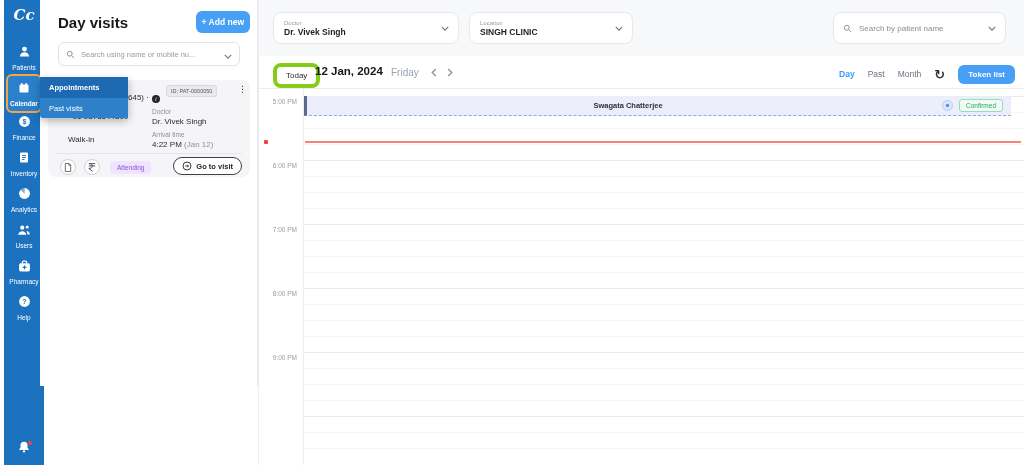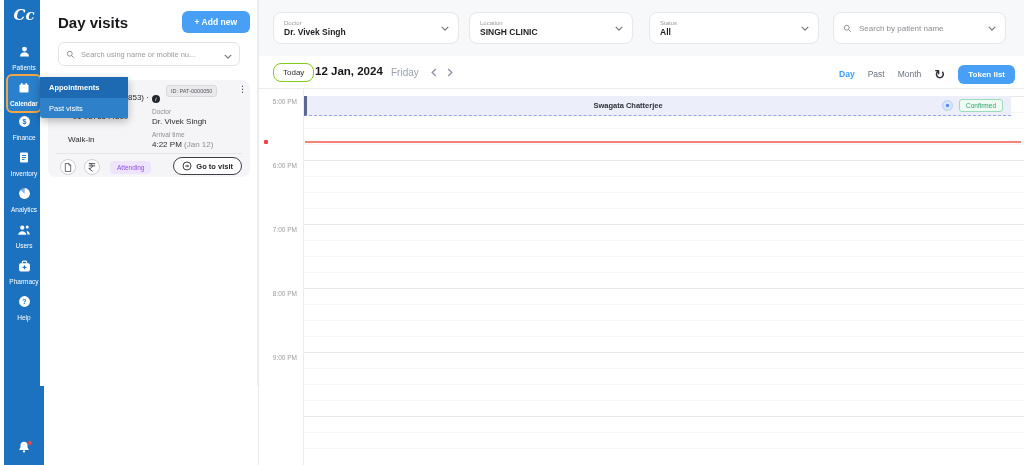--- a/index.html
+++ b/index.html
@@ -11,21 +11,21 @@
         font-family:"DejaVu Serif",serif;font-style:italic;font-size:15px;font-weight:bold;}
   .nav-item{position:absolute;left:0;width:40px;display:flex;flex-direction:column;align-items:center;gap:2px;color:#fff;cursor:pointer;box-sizing:border-box;}
   .nav-item .nav-label{font-size:6.5px;line-height:7px;}
   .nav-item.active{left:2px;width:36px;border:2px solid #f2a644;border-radius:6px;background:#2b80cc;padding:4px 0;}
   .bell-wrap{position:absolute;left:0;top:440px;width:40px;text-align:center;}
   .bell-dot{position:absolute;left:24px;top:1px;width:4px;height:4px;border-radius:50%;background:#ef4444;}
   
   .panel{position:absolute;left:40px;top:0;width:218px;height:386px;background:#fff;border-right:1px solid #ececec;box-sizing:border-box;}
   .panel-head{position:absolute;top:11px;left:18px;width:192px;display:flex;justify-content:space-between;align-items:center;}
   .panel-title{font-size:15px;font-weight:bold;color:#17171c;}
-  .add-btn{background:#47a0f6;color:#fff;font-size:8.5px;font-weight:600;border:none;border-radius:6px;padding:6px 13px;cursor:pointer;font-family:inherit;margin-left:48px;}
+  .add-btn{background:#47a0f6;color:#fff;font-size:8.5px;font-weight:600;border:none;border-radius:6px;padding:6px 6px;cursor:pointer;font-family:inherit;margin-left:48px;}
   .searchbox{position:absolute;top:42px;left:18px;width:182px;height:24px;border:1px solid #e4e4e6;border-radius:6px;background:#fff;display:flex;align-items:center;padding:0 7px;gap:4px;box-sizing:border-box;}
   .searchbox input{border:none;outline:none;flex:1;min-width:0;font-size:7.5px;color:#333;background:transparent;font-family:inherit;}
   .searchbox input::placeholder{color:#9b9ba1;}
   
   .card{position:absolute;left:8px;top:80px;width:202px;height:97px;background:#f5f5f7;border-radius:8px;}
   .card .partial-info{position:absolute;left:80px;top:13px;font-size:8px;color:#2b2b30;}
   .info-ico{display:inline-flex;width:8px;height:8px;border-radius:50%;background:#23262e;color:#fff;font-size:5.5px;font-style:italic;align-items:center;justify-content:center;vertical-align:-1px;margin-left:3px;}
   .id-badge{position:absolute;left:118px;top:5px;font-size:5.5px;color:#55555c;background:#eaeaec;border:1px solid #d9d9dc;border-radius:3px;padding:2px 4px;}
   .kebab{position:absolute;left:190px;top:4px;font-size:9px;color:#3f3f46;cursor:pointer;}
   .c-phone{position:absolute;left:20px;top:32px;font-size:8px;color:#2b2b30;}
@@ -50,21 +50,21 @@
   .fbox{position:absolute;top:12px;height:32px;background:#fff;border:1px solid #e8e8ea;border-radius:8px;box-sizing:border-box;display:flex;align-items:center;cursor:pointer;}
   .fcol{flex:1;padding-left:10px;display:flex;flex-direction:column;gap:1px;min-width:0;}
   .flabel{font-size:6px;color:#9b9ba1;}
   .fvalue{font-size:8.5px;font-weight:600;color:#1f1f24;}
   .fchev{margin-right:9px;display:flex;}
   .fsearch{gap:5px;padding-left:9px;}
   .fsearch input{border:none;outline:none;flex:1;min-width:0;font-size:8px;color:#333;background:transparent;font-family:inherit;}
   .fsearch input::placeholder{color:#8d8d94;}
   
   .cal-header{position:absolute;top:60px;left:0;width:766px;height:28px;}
-  .today-btn{position:absolute;left:14px;top:3px;border:1px solid #84cc16;border-radius:8px;background:#fff;padding:4px 9px;font-size:8px;color:#2c2c31;cursor:pointer;font-family:inherit;}
+  .today-btn{position:absolute;left:14px;top:3px;border:4px solid #84cc16;border-radius:8px;background:#fff;padding:4px 9px;font-size:8px;color:#2c2c31;cursor:pointer;font-family:inherit;}
   .cal-date{position:absolute;left:56px;top:5px;font-size:11.5px;font-weight:bold;color:#17171c;}
   .cal-weekday{position:absolute;left:132px;top:7px;font-size:10px;color:#9aa2af;}
   .nav-ch{position:absolute;top:8px;cursor:pointer;display:flex;}
   .hdr-right{position:absolute;right:10px;top:2px;height:24px;display:flex;align-items:center;gap:13px;}
   .view{font-size:8.5px;color:#6a7280;cursor:pointer;}
   .view.active{color:#3d9bf5;font-weight:700;}
   .refresh{font-size:13px;font-weight:bold;color:#2c2f35;cursor:pointer;}
   .token-btn{background:#47a0f6;color:#fff;border:none;border-radius:6px;font-size:8px;font-weight:600;padding:5px 10px;cursor:pointer;font-family:inherit;}
   
   .grid-sep{position:absolute;top:88px;left:0;width:766px;border-top:1px solid #ececec;}
@@ -203,21 +203,21 @@
       </span>
       <input placeholder="Search using name or mobile nu..." style="">
       <span>
         <svg width="8" height="5" viewBox="0 0 10 6" fill="none" stroke="#7b7b82" stroke-width="1.6">
             <path d="M1 1l4 4 4-4"></path>
           </svg>
       </span>
     </div>
 
     <div class="card">
-      <span class="partial-info"><span>853) ·</span><span class="info-ico">i</span></span>
+      <span class="partial-info"><span>645) ·</span><span class="info-ico">i</span></span>
       <span class="id-badge">ID: PAT-0000050</span>
       <span class="kebab">⋮</span>
 
       <span class="c-phone">+91 9876544300</span>
       <span class="c-walkin">Walk-in</span>
 
       <span class="c-lab1">Doctor</span>
       <span class="c-val1">Dr. Vivek Singh</span>
       <span class="c-lab2">Arrival time</span>
       <span class="c-val2"><span>4:22 PM</span> <span class="dim">(Jan 12)</span></span>
@@ -263,31 +263,20 @@
         <span class="fchev">
             <svg width="8" height="5" viewBox="0 0 10 6" fill="none" stroke="#7b7b82" stroke-width="1.6">
               <path d="M1 1l4 4 4-4"></path>
             </svg>
           </span>
       </div>
       <div class="fbox" style="left:210px;width:164px">
         <span class="fcol">
             <span class="flabel">Location</span>
             <span class="fvalue">SINGH CLINIC</span>
-          </span>
-        <span class="fchev">
-            <svg width="8" height="5" viewBox="0 0 10 6" fill="none" stroke="#7b7b82" stroke-width="1.6">
-              <path d="M1 1l4 4 4-4"></path>
-            </svg>
-          </span>
-      </div>
-      <div class="fbox" style="left:390px;width:170px">
-        <span class="fcol">
-            <span class="flabel">Status</span>
-            <span class="fvalue">All</span>
           </span>
         <span class="fchev">
             <svg width="8" height="5" viewBox="0 0 10 6" fill="none" stroke="#7b7b82" stroke-width="1.6">
               <path d="M1 1l4 4 4-4"></path>
             </svg>
           </span>
       </div>
       <div class="fbox fsearch" style="left:574px;width:173px">
         <span><svg width="9" height="9" viewBox="0 0 24 24" fill="none" stroke="#8a8a90" stroke-width="2.5">
               <circle cx="10" cy="10" r="6.5"></circle>

